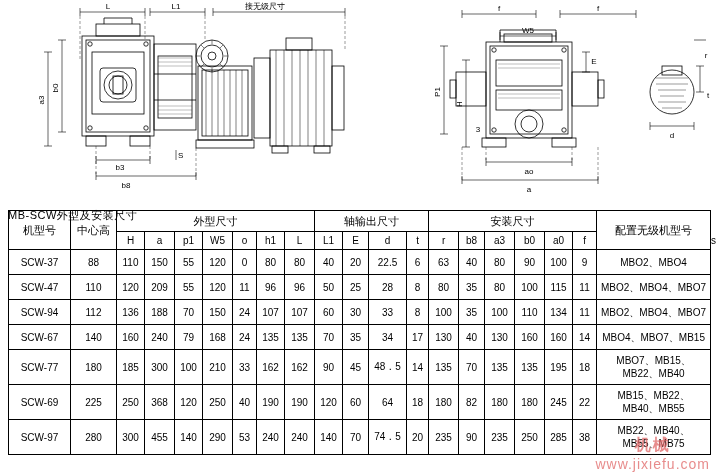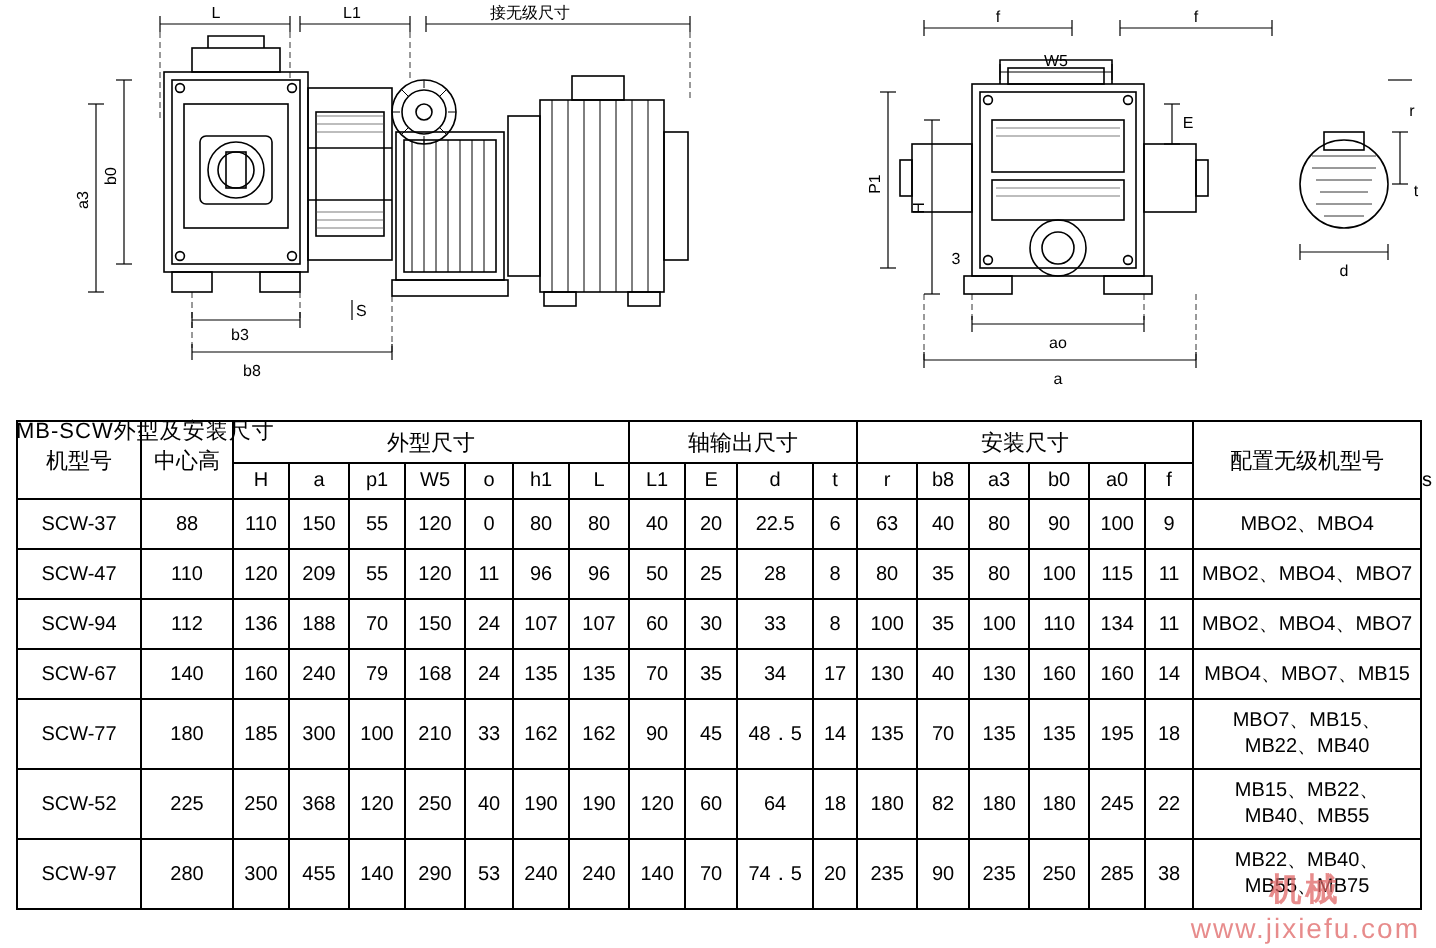--- a/index.html
+++ b/index.html
@@ -443,21 +443,21 @@
           <td>70</td>
           <td>135</td>
           <td>135</td>
           <td>195</td>
           <td>18</td>
           <td class="cfg" style="white-space:pre-line">MBO7、MB15、
 MB22、MB40</td>
         </tr>
 
         <tr class="drow tall">
-          <td class="modelcell">SCW-52</td>
+          <td class="modelcell">SCW-69</td>
           <td>225</td>
           <td>250</td>
           <td>368</td>
           <td>120</td>
           <td>250</td>
           <td>40</td>
           <td>190</td>
           <td>190</td>
           <td>120</td>
           <td>60</td>

